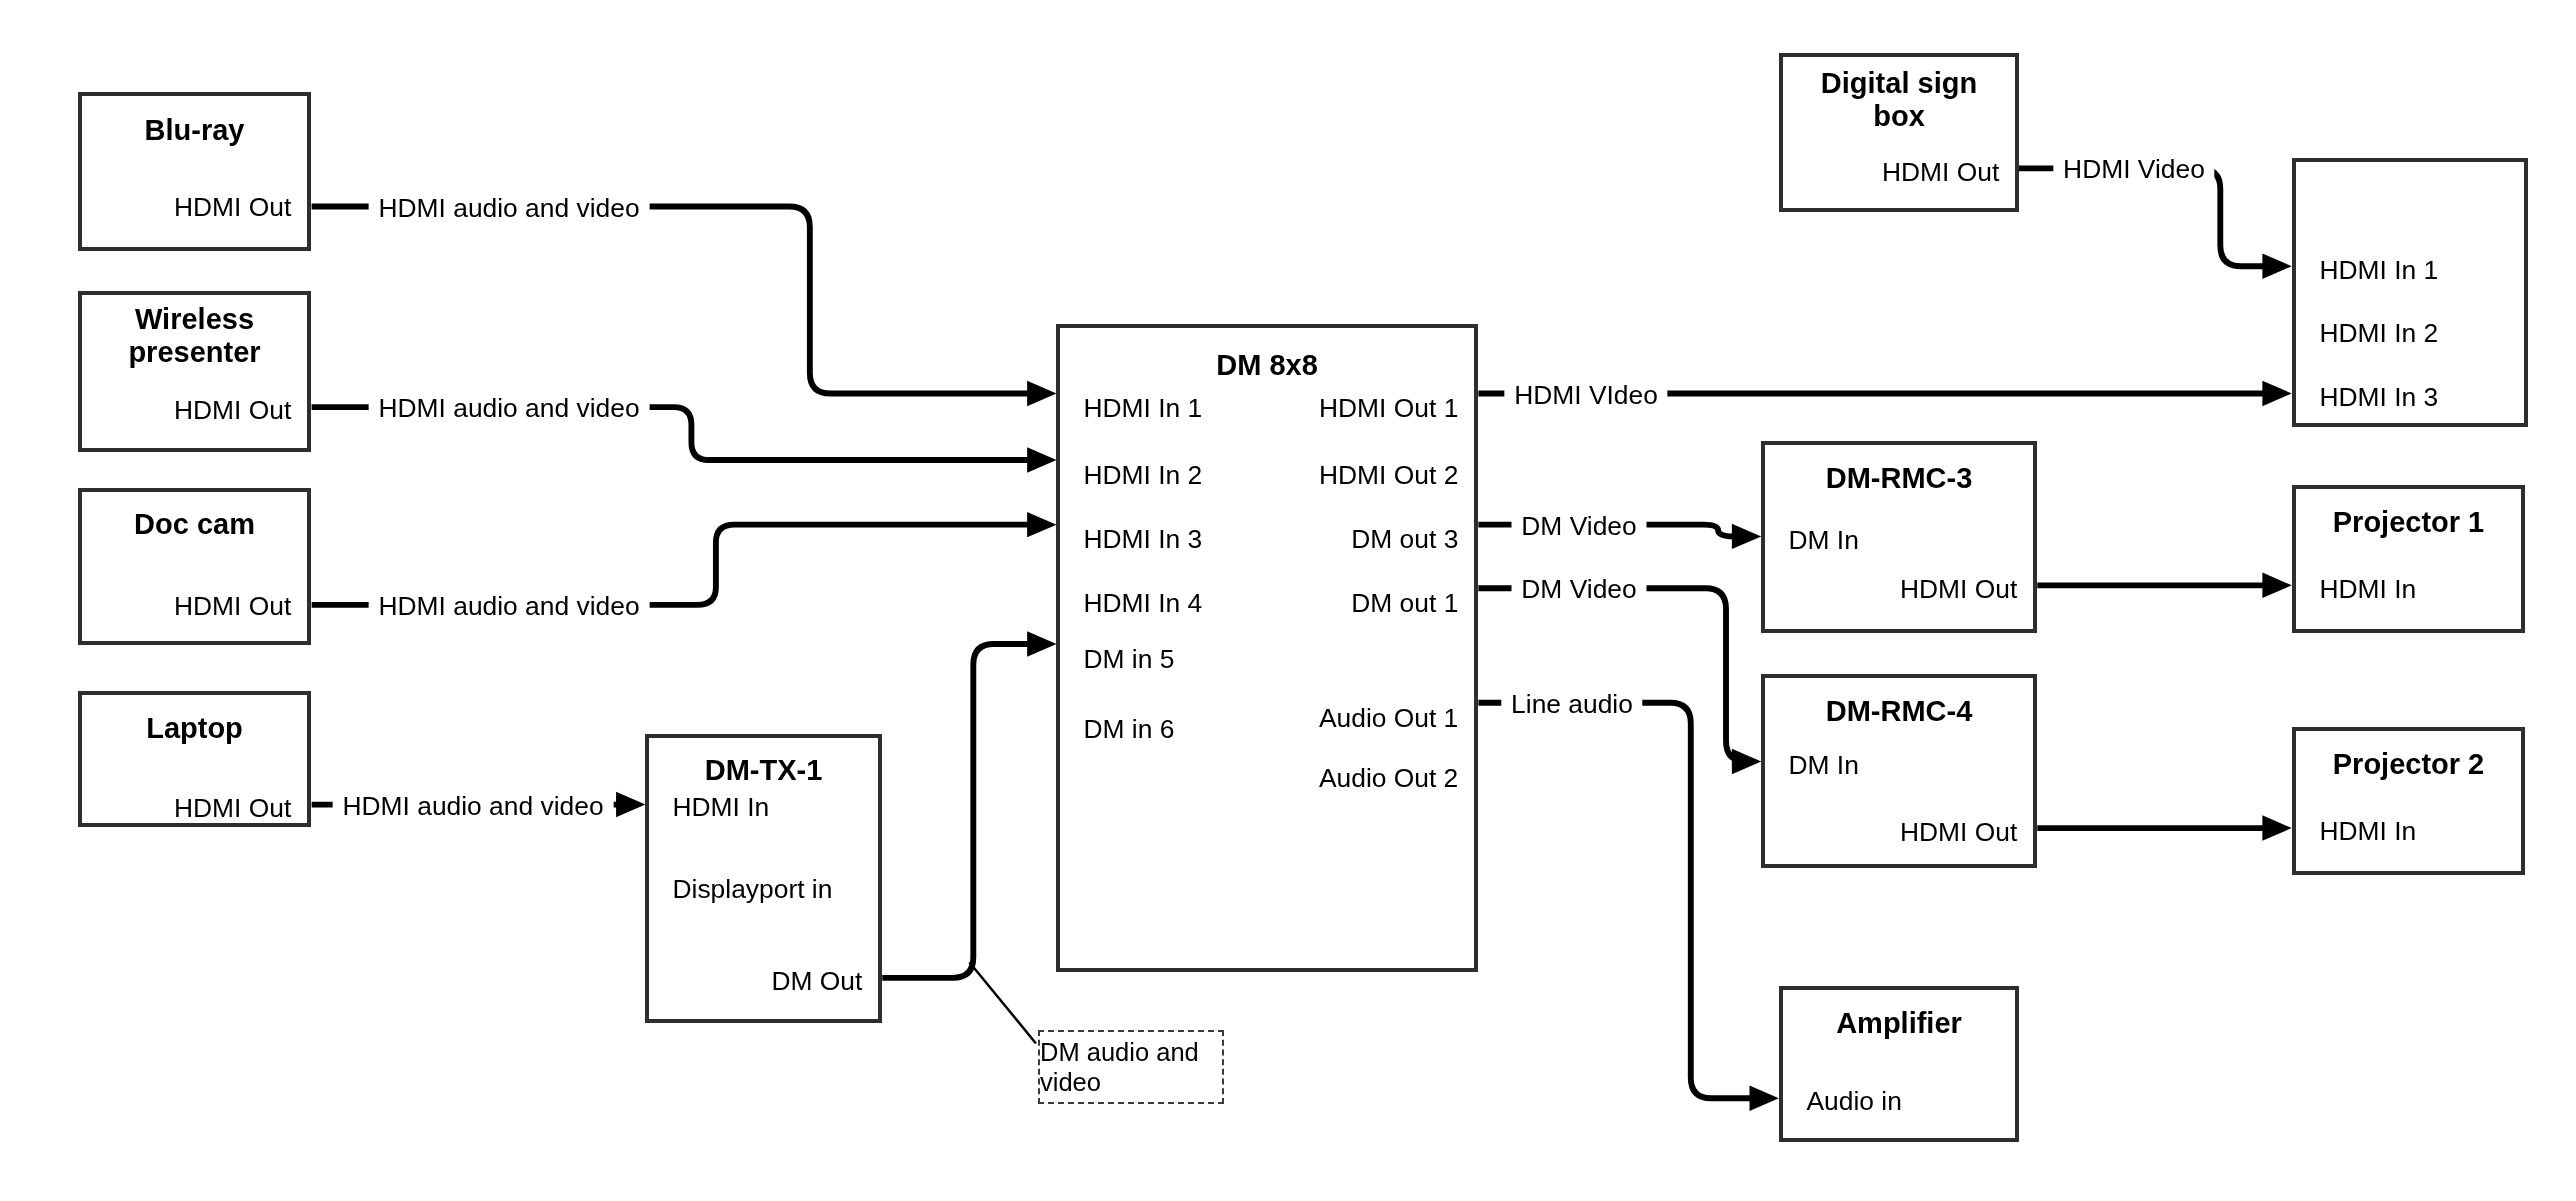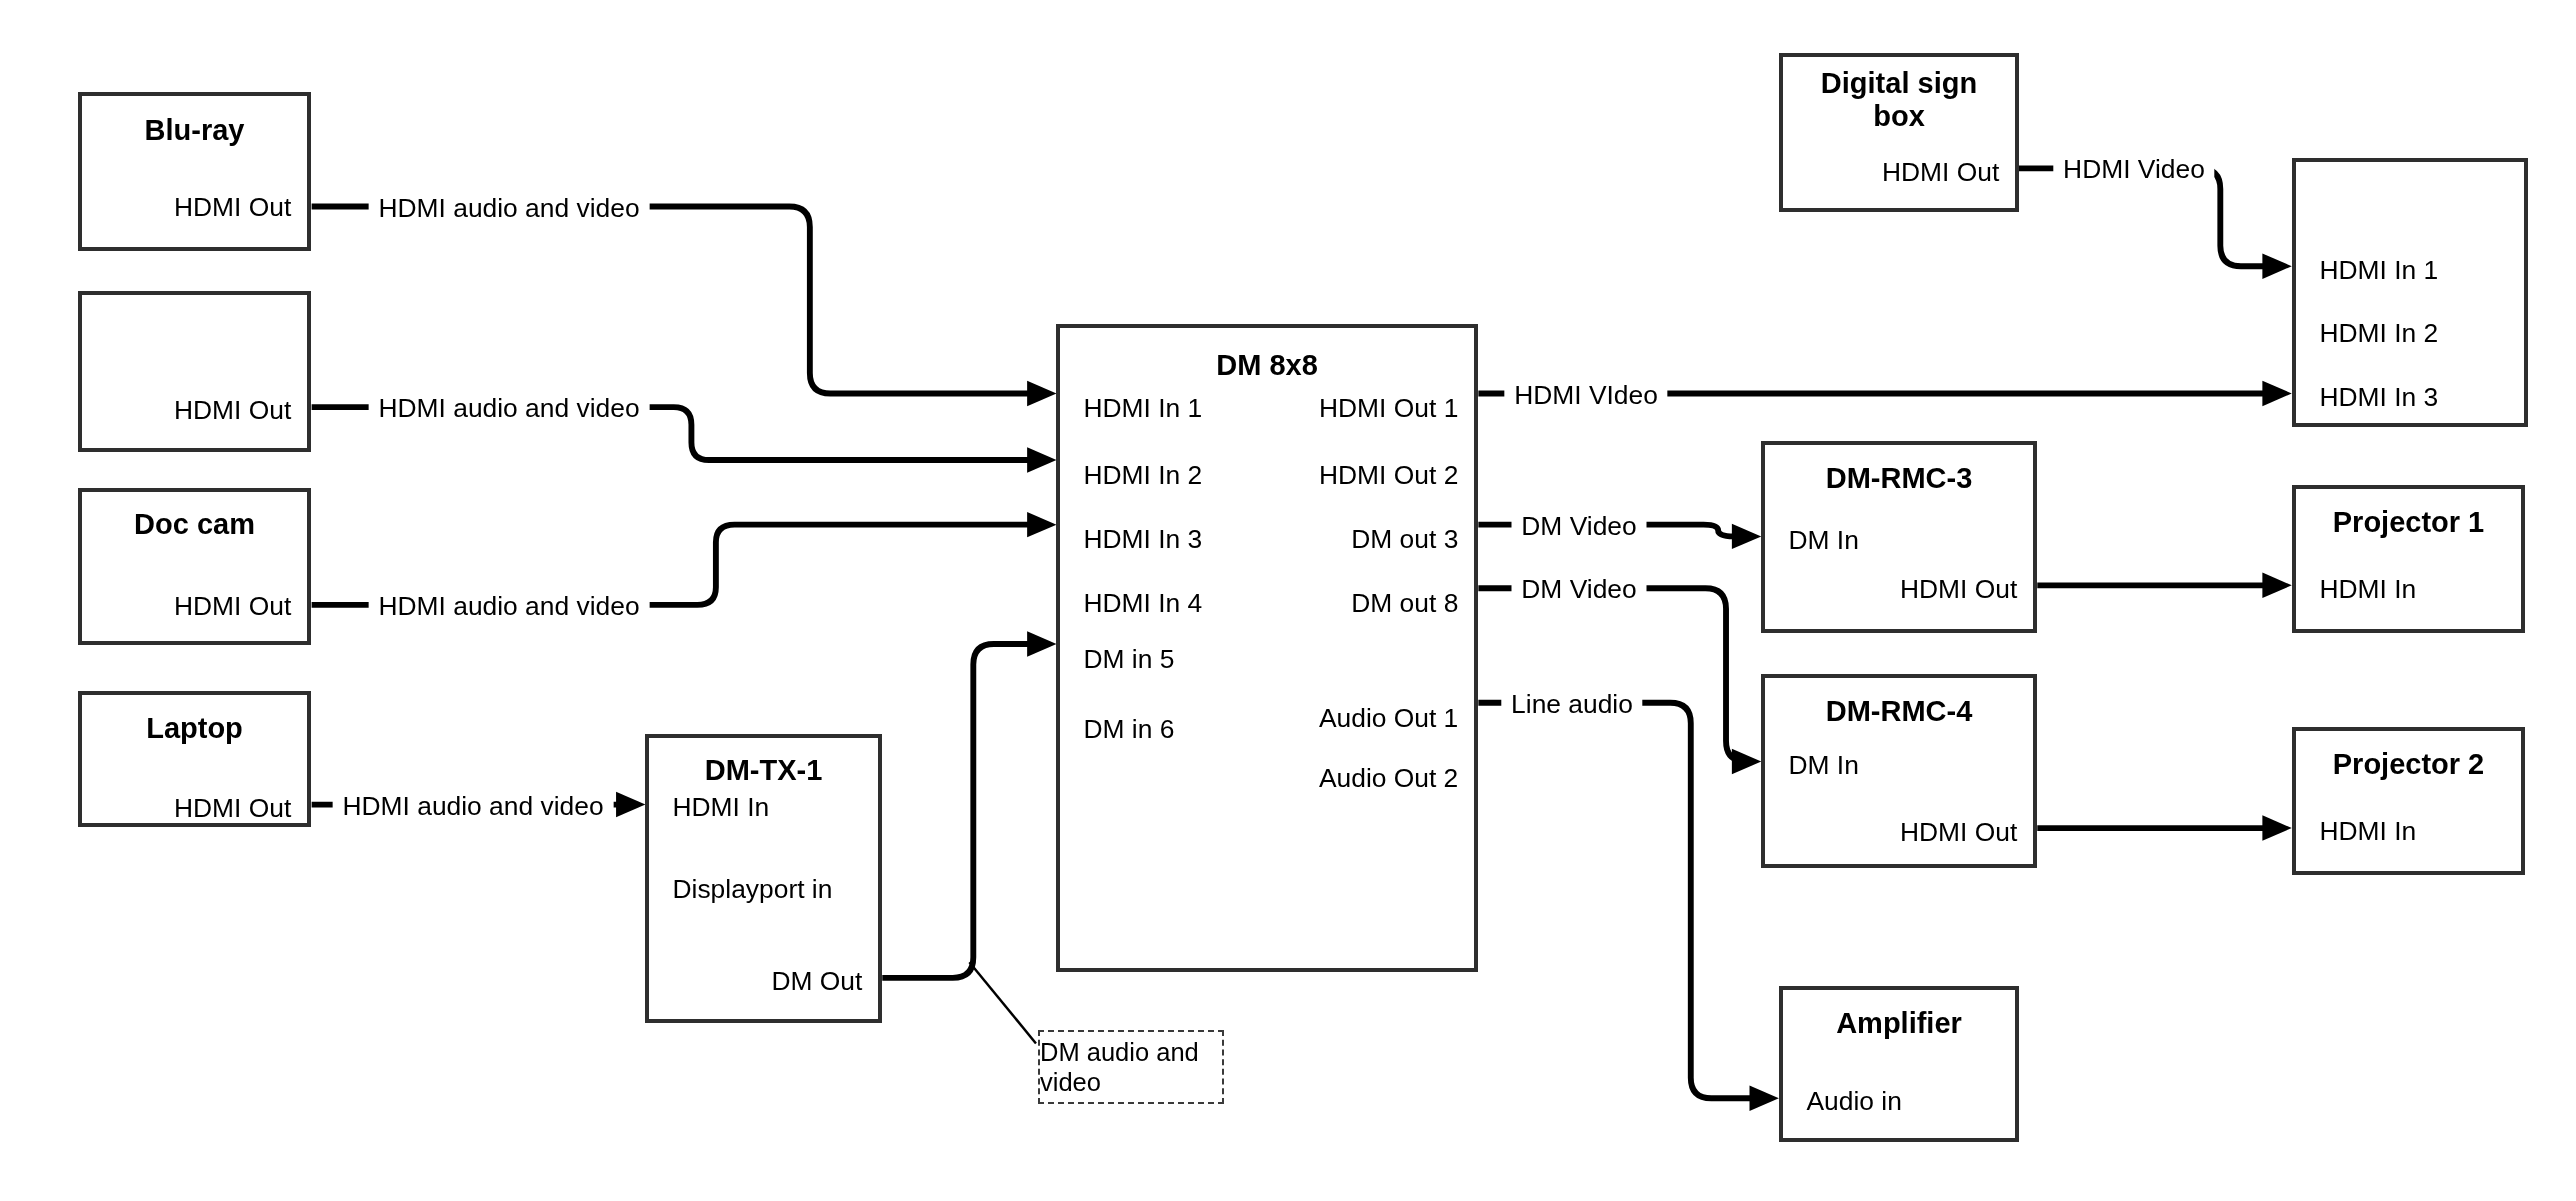--- a/index.html
+++ b/index.html
@@ -88,20 +88,21 @@
     </g>
     <path d="M 990 983 L 1058 1066" stroke="#000000" stroke-width="2.5" fill="none"></path>
   </svg>
 
   <div class="node" style="left:78px;top:92px;width:233px;height:159px">
     <div class="title" style="top:17.6px">Blu-ray</div>
     <div class="port r" style="top:112px">HDMI Out</div>
   </div>
 
   <div class="node" style="left:78px;top:291px;width:233px;height:161px">
+    <div class="title" style="top:7.8px"><span class="inner" style="max-width:186px">Wireless presenter</span></div>
     <div class="port r" style="top:116px">HDMI Out</div>
   </div>
 
   <div class="node" style="left:78px;top:488px;width:233px;height:157px">
     <div class="title" style="top:15.7px">Doc cam</div>
     <div class="port r" style="top:115px">HDMI Out</div>
   </div>
 
   <div class="node" style="left:78px;top:691px;width:233px;height:136px">
     <div class="title" style="top:16.6px">Laptop</div>
@@ -119,21 +120,21 @@
     <div class="title" style="top:20.6px">DM 8x8</div>
     <div class="port l" style="top:81px">HDMI In 1</div>
     <div class="port l" style="top:148px">HDMI In 2</div>
     <div class="port l" style="top:212px">HDMI In 3</div>
     <div class="port l" style="top:276px">HDMI In 4</div>
     <div class="port l" style="top:332px">DM in 5</div>
     <div class="port l" style="top:402px">DM in 6</div>
     <div class="port r" style="top:81px">HDMI Out 1</div>
     <div class="port r" style="top:148px">HDMI Out 2</div>
     <div class="port r" style="top:212px">DM out 3</div>
-    <div class="port r" style="top:276px">DM out 8</div>
+    <div class="port r" style="top:276px">DM out 1</div>
     <div class="port r" style="top:391px">Audio Out 1</div>
     <div class="port r" style="top:451px">Audio Out 2</div>
   </div>
 
   <div class="node" style="left:1779px;top:53px;width:240px;height:159px">
     <div class="title" style="top:9.8px"><span class="inner" style="max-width:186px">Digital sign box</span></div>
     <div class="port r" style="top:116px">HDMI Out</div>
   </div>
 
   <div class="node" style="left:2292px;top:158px;width:236px;height:269px">

